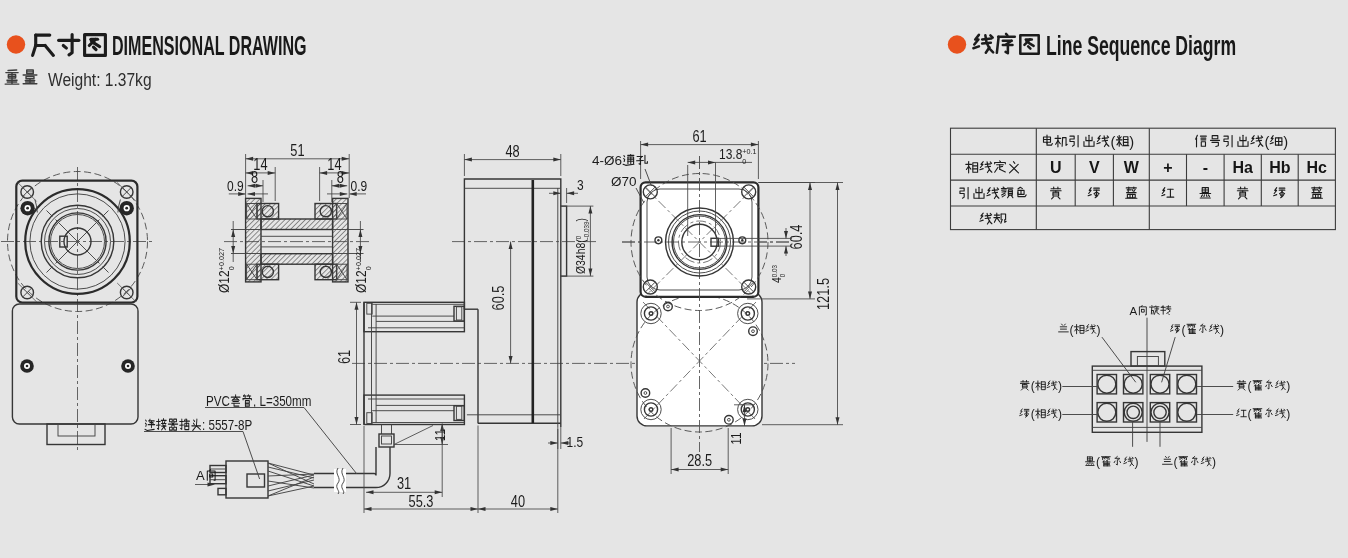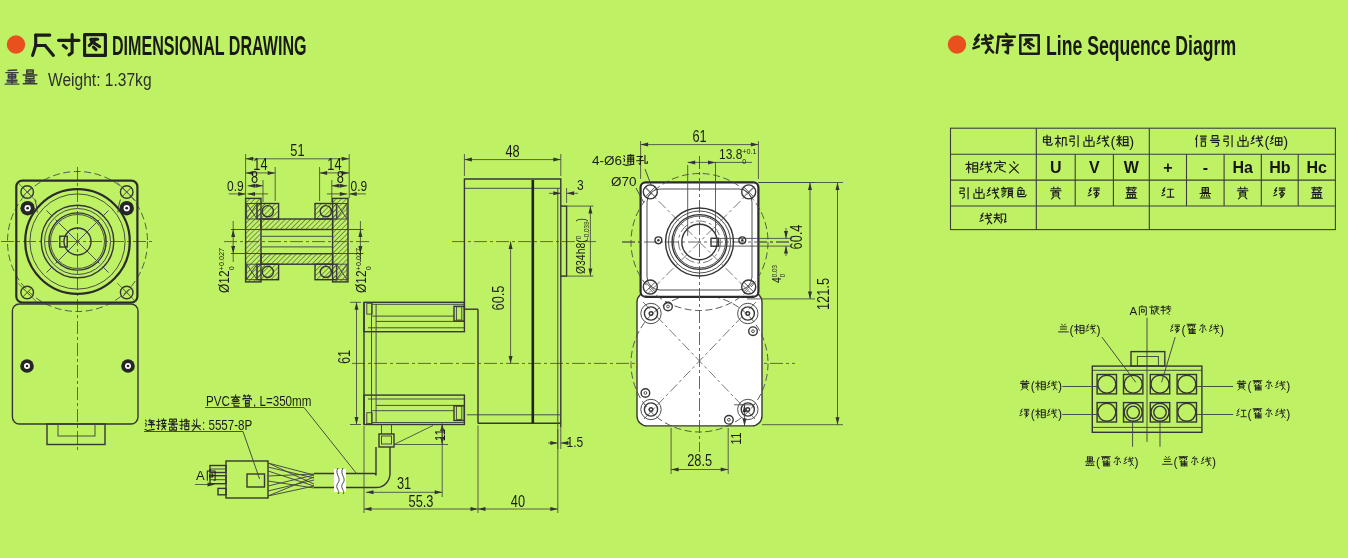--- a/index.html
+++ b/index.html
@@ -1,14 +1,14 @@
 <!DOCTYPE html>
 <html><head><meta charset="utf-8"><style>
 html,body{margin:0;padding:0;background:#fff;}
-#pg{position:relative;width:1348px;height:558px;background:#bef264;overflow:hidden;}
+#pg{position:relative;width:1348px;height:558px;background:#e5e5e5;overflow:hidden;}
 svg{font-family:"Liberation Sans",sans-serif;}
 .o{stroke:#363636;stroke-width:1.4;fill:none;}
 .t{stroke:#2b2b2b;stroke-width:2.2;fill:none;}
 .t2{stroke:#222;stroke-width:2.6;fill:none;}
 .n{stroke:#454545;stroke-width:0.95;fill:none;}
 .x{}
 .cl{stroke:#555;stroke-width:0.9;fill:none;stroke-dasharray:13 3 3 3;}
 .cl2{stroke:#555;stroke-width:0.8;fill:none;stroke-dasharray:10 3 3 3;}
 .dsh{stroke:#4a4a4a;stroke-width:0.9;fill:none;stroke-dasharray:7 3.5;}
 .dim{stroke:#444;stroke-width:0.85;fill:none;}

